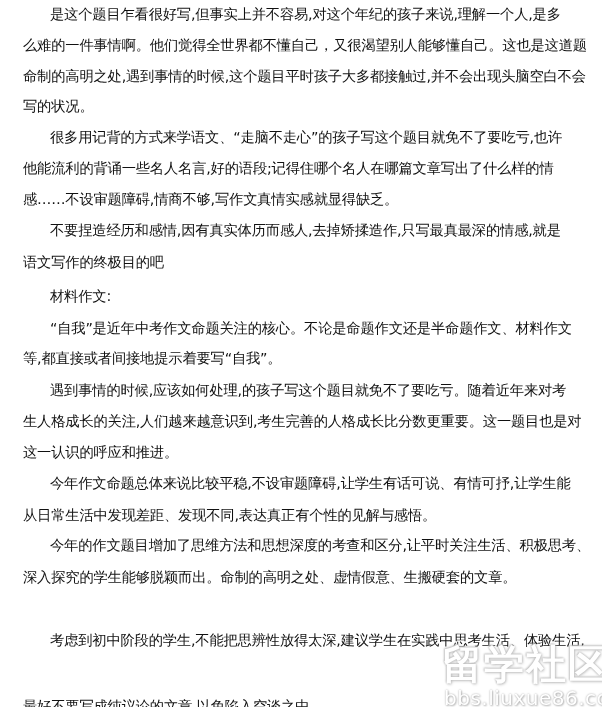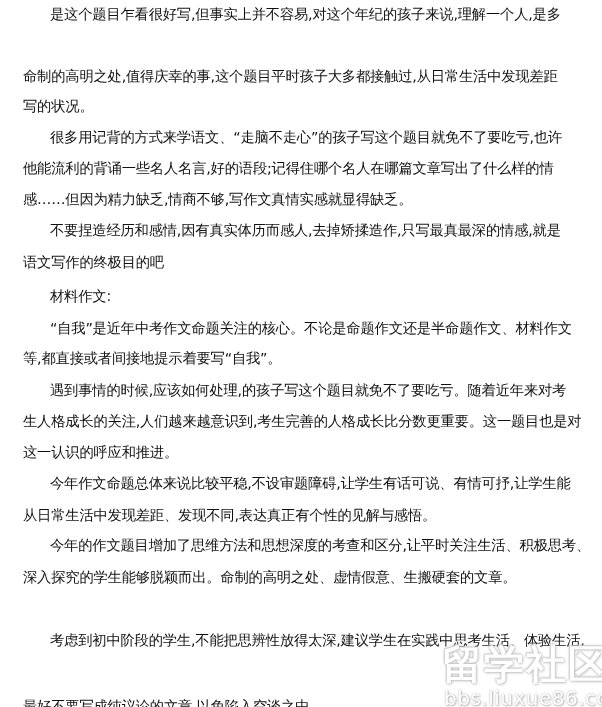--- a/index.html
+++ b/index.html
@@ -66,26 +66,27 @@
       line-height: 24px;
       letter-spacing: 0.5px;
     }
   </style>
 </head>
 <body>
 
 <div class="doc">
 
   <div class="line indent" style="top:3px">是这个题目乍看很好写,但事实上并不容易,对这个年纪的孩子来说,理解一个人,是多</div>
-  <div class="line" style="top:65px">命制的高明之处,值得庆幸的事,这个题目平时孩子大多都接触过,从日常生活中发现差距</div>
+  <div class="line" style="top:34px">么难的一件事情啊。他们觉得全世界都不懂自己，又很渴望别人能够懂自己。这也是这道题</div>
+  <div class="line" style="top:65px">命制的高明之处,遇到事情的时候,这个题目平时孩子大多都接触过,并不会出现头脑空白不会</div>
   <div class="line" style="top:95px">写的状况。</div>
 
   <div class="line indent" style="top:126px">很多用记背的方式来学语文、“走脑不走心”的孩子写这个题目就免不了要吃亏,也许</div>
   <div class="line" style="top:157px">他能流利的背诵一些名人名言,好的语段;记得住哪个名人在哪篇文章写出了什么样的情</div>
-  <div class="line" style="top:188px">感……但因为精力缺乏,情商不够,写作文真情实感就显得缺乏。</div>
+  <div class="line" style="top:188px">感……不设审题障碍,情商不够,写作文真情实感就显得缺乏。</div>
 
   <div class="line indent" style="top:219px">不要捏造经历和感情,因有真实体历而感人,去掉矫揉造作,只写最真最深的情感,就是</div>
   <div class="line" style="top:251px">语文写作的终极目的吧</div>
 
   <div class="line indent" style="top:285px">材料作文:</div>
 
   <div class="line indent" style="top:317px">“自我”是近年中考作文命题关注的核心。不论是命题作文还是半命题作文、材料作文</div>
   <div class="line" style="top:347px">等,都直接或者间接地提示着要写“自我”。</div>
 
   <div class="line indent" style="top:379px">遇到事情的时候,应该如何处理,的孩子写这个题目就免不了要吃亏。随着近年来对考</div>

